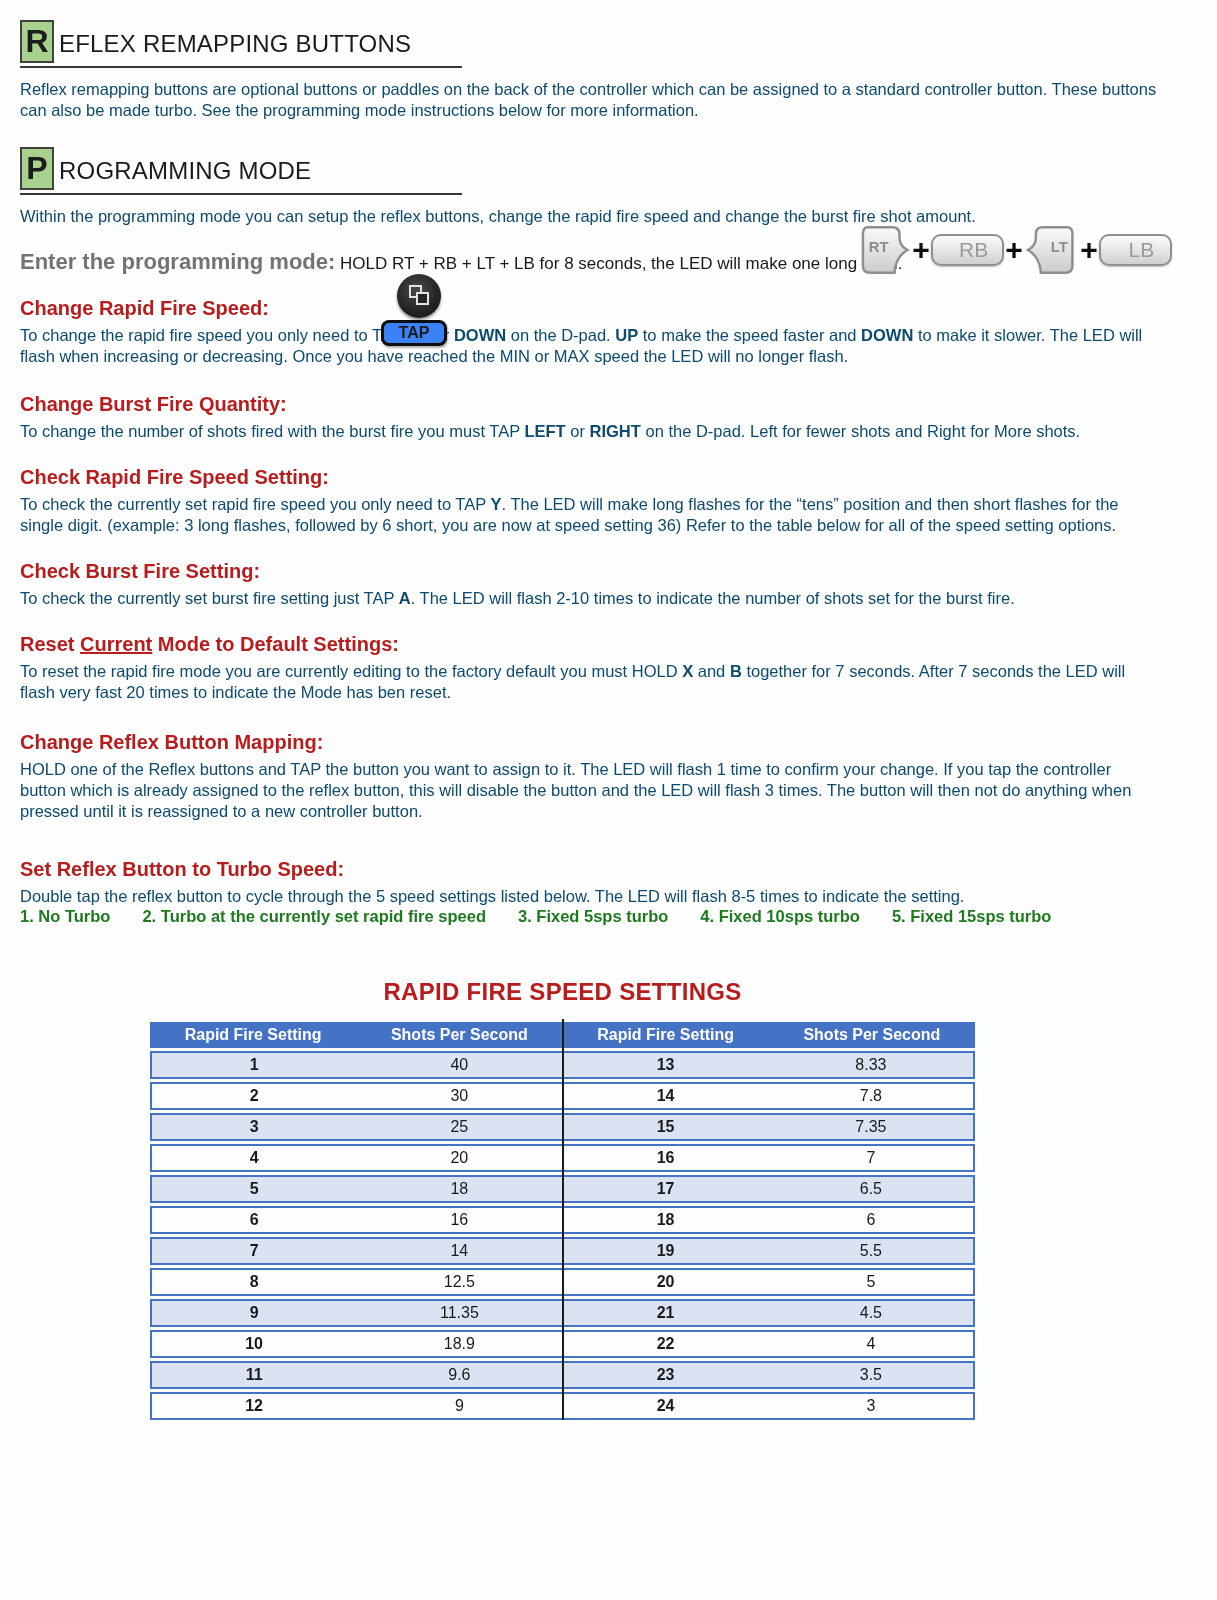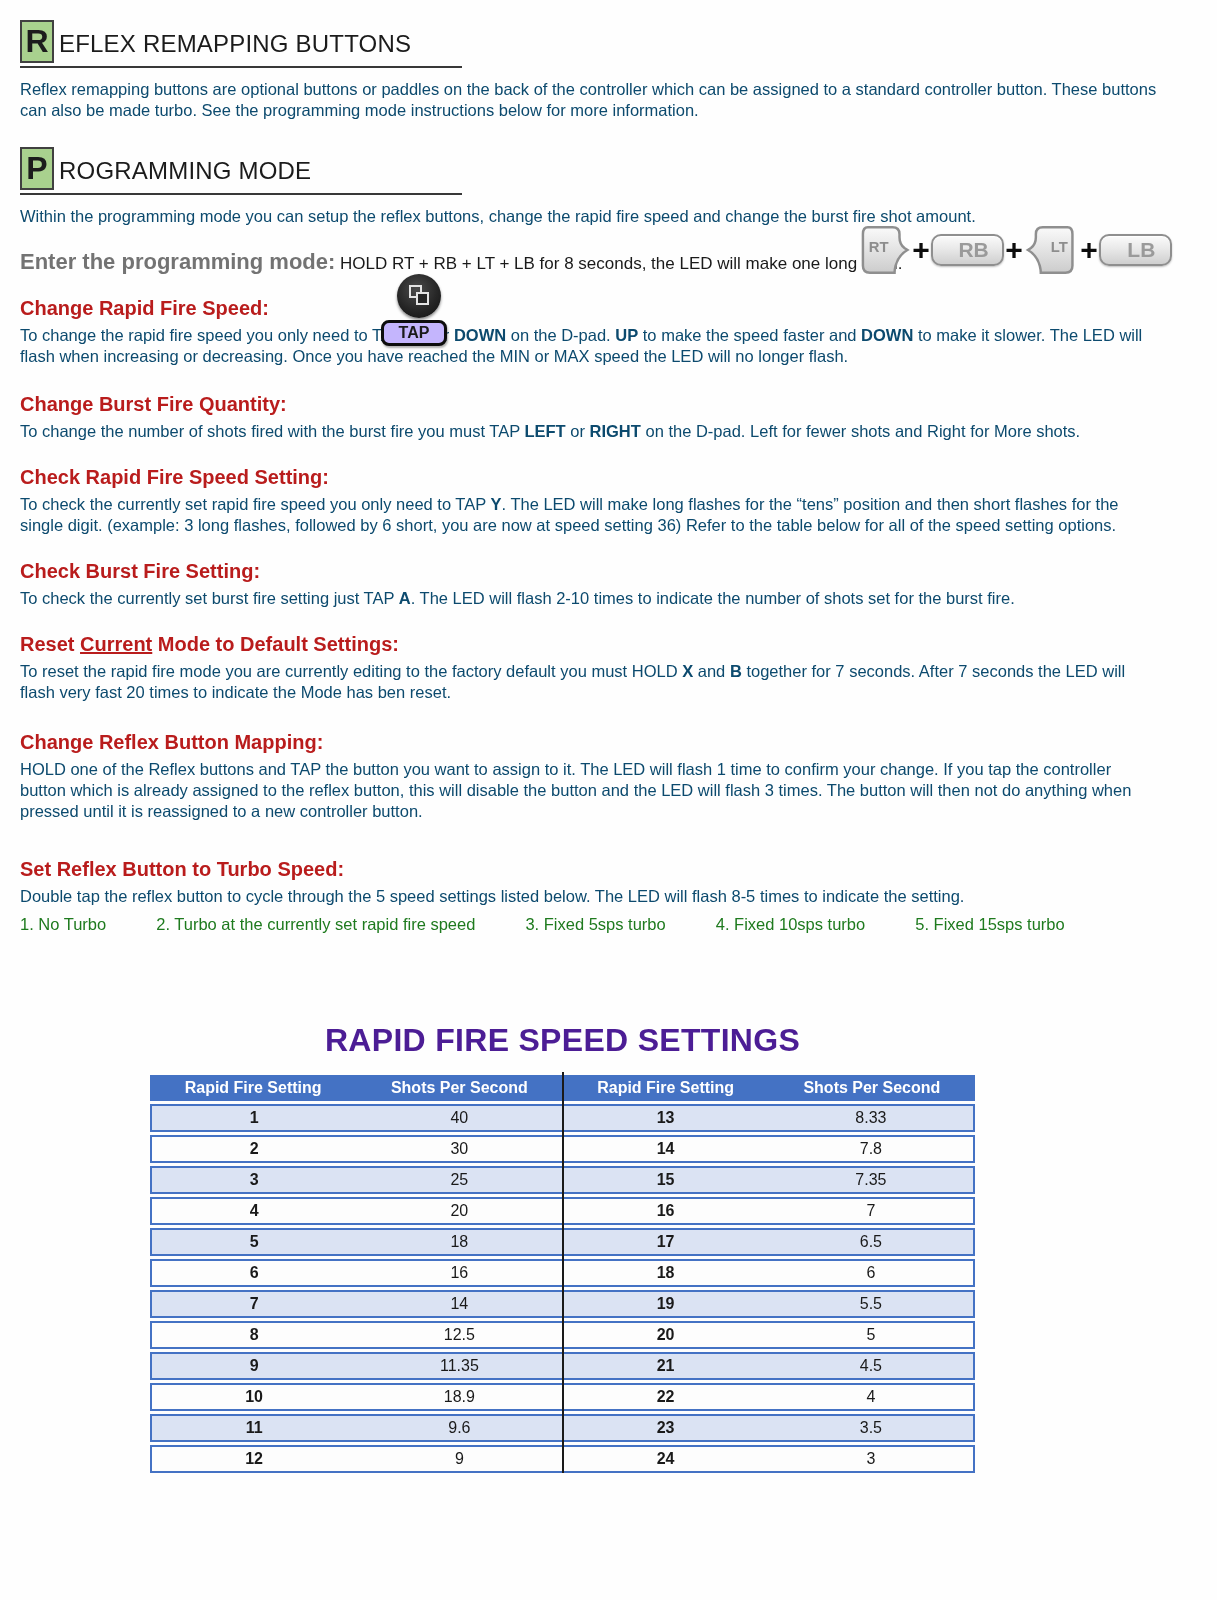--- a/index.html
+++ b/index.html
@@ -26,42 +26,42 @@
   .h2 { font-size:20px; font-weight:800; color:#b91c1c; }
 
   
   .combo { position:absolute; top:224px; left:856px; width:316px; }
   .combo-row { display:flex; align-items:center; }
   .plus { font-size:30px; font-weight:900; color:#0c0c0c; line-height:1; margin:0 1px; }
   .pill { width:74px; height:32px; border:2.5px solid #8f8f8f; border-radius:10px;
           background:linear-gradient(#fbfbfb 0%, #e9e9e9 45%, #cfcfcf 100%);
           box-shadow:inset 0 1px 0 #fff, 0 1px 2px rgba(0,0,0,.25);
           display:flex; align-items:center; justify-content:center;
-          font-size:21px; font-weight:700; color:#9a9a9a;padding-left:12px; }
+          font-size:21px; font-weight:400; color:#9a9a9a;padding-left:12px; }
   .trig { display:block; }
   .hold-badge { margin:5px 0 0 6px; width:302px; border:3px solid #0d0d0d; border-radius:7px;
                 background:#fff; text-align:center; font-size:13px; font-weight:700;
                 letter-spacing:.3px; padding:3px 0; box-shadow:1px 2px 2px rgba(0,0,0,.3); }
 
   
   .view-btn { position:absolute; top:274px; left:397px; width:44px; height:44px; border-radius:50%;
               background:radial-gradient(circle at 45% 35%, #4b4b4b 0%, #262626 55%, #0f0f0f 100%);
               box-shadow:0 2px 3px rgba(0,0,0,.45); }
   .sq-back  { position:absolute; left:12px; top:11px; width:13px; height:13px; border:2px solid #e3e3e3; }
   .sq-front { position:absolute; left:19px; top:18px; width:13px; height:13px; border:2px solid #e3e3e3; background:#242424; }
   .tap-badge { position:absolute; top:320px; left:381px; width:66px; border:3px solid #0d0d0d; border-radius:8px;
-               background:#c4b5fd; text-align:center; font-size:16px; font-weight:600; padding:1px 0;
+               background:#3b82f6; text-align:center; font-size:16px; font-weight:600; padding:1px 0;
                box-shadow:1px 2px 2px rgba(0,0,0,.3); }
 
   
-  .turbo-list { display:flex; gap:50px; margin-top:8px; font-size:16.5px; font-weight:400; color:#1e7a1e; white-space:nowrap; }
-
-  
-  .tbl-title { margin:88px 57px 0 130px; width:825px; text-align:center;
-               font-size:32px; font-weight:800; letter-spacing:.3px; color:#4c1d95; }
+  .turbo-list { display:flex; gap:32px; margin-top:0; font-size:16.5px; font-weight:700; color:#1e7a1e; white-space:nowrap; }
+
+  
+  .tbl-title { margin:52px 57px 0 130px; width:825px; text-align:center;
+               font-size:24px; font-weight:800; letter-spacing:.3px; color:#b91c1c; }
   .tbl-wrap { position:relative; margin-left:130px; width:825px; margin-top:13px; }
   table.rf { border-collapse:separate; border-spacing:0 3px; width:100%; }
   table.rf th { background:#4472c4; color:#fff; font-size:16px; font-weight:700; padding:4px 0; width:25%; }
   table.rf td { text-align:center; font-size:16px; padding:3px 0;
                 border-top:2px solid #4472c4; border-bottom:2px solid #4472c4; }
   table.rf td.c0 { border-left:2px solid #4472c4; }
   table.rf td.c3 { border-right:2px solid #4472c4;text-align:center; }
   table.rf tbody tr:nth-child(odd) td  { background:#dbe3f3; }
   table.rf tbody tr:nth-child(even) td { background:#fdfdfd; }
   table.rf td.setting { font-weight:700; }

